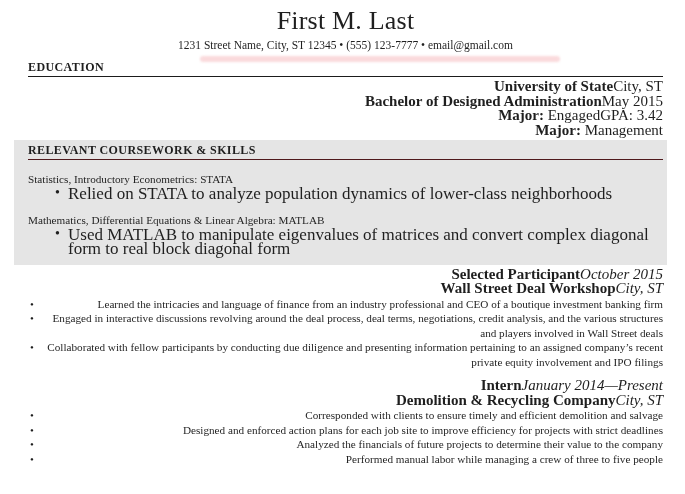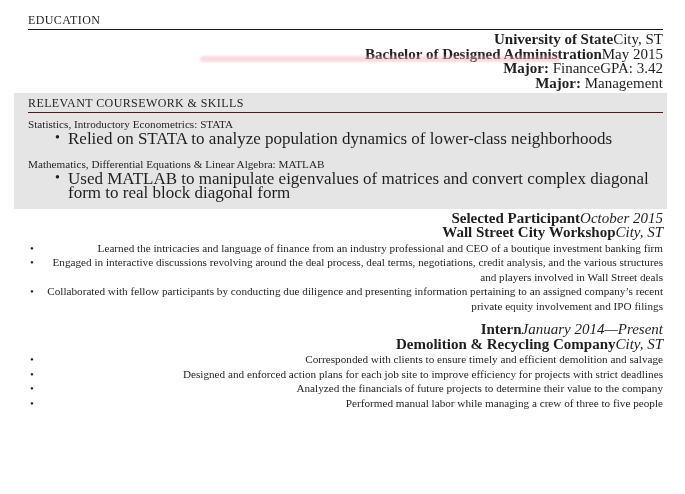--- a/index.html
+++ b/index.html
@@ -13,73 +13,77 @@
 
   
   .name{font-size:26px;line-height:30px;text-align:center;letter-spacing:0.2px;}
   .contact{font-size:11.5px;line-height:15px;text-align:center;margin-top:2px;}
 
   
   .artifact{position:absolute;left:200px;top:56px;width:360px;height:6px;
     background:rgba(245,174,177,0.45);filter:blur(1px);border-radius:3px;}
 
   
-  .sec-head{font-size:12px;font-weight:normal;letter-spacing:0.4px;
+  .sec-head{font-size:12px;font-weight:bold;letter-spacing:0.4px;
     border-bottom:1px solid #1b1b1b;padding-bottom:2px;line-height:14px;}
   .sec-edu{margin-top:7px;}
   .sec-exp{margin-top:2px;}
 
   
   .row{display:flex;justify-content:flex-end;align-items:baseline;
     font-size:15px;line-height:14.5px;}
   .rows{margin-top:2px;}
   .b{font-weight:bold;}
   .it{font-style:italic;}
   .rt{text-align:right;white-space:nowrap;}
 
   
   .highlight{
     background:#e5e5e5;
     margin:3px -4px 2px -14px;
     padding:3px 4px 8px 14px;
   }
   .highlight .sec-head{border-bottom-color:#4f191c;}
-  .course-group{margin-top:4px;margin-bottom:11px;}
+  .course-group{margin-top:12px;margin-bottom:11px;}
   .course-group:last-child{margin-bottom:0;}
   .course-line{font-size:11.2px;line-height:14.5px;}
   .cb{position:relative;font-size:17px;line-height:14.5px;padding-left:40px;}
   .cb::before{content:"•";position:absolute;left:27px;top:-1px;font-size:14px;}
 
   
   .job{margin-top:2px;}
   .job+.job{margin-top:9px;}
   .xb{position:relative;font-size:11.2px;line-height:14.5px;padding-left:14px;text-align:right;}
   .xb::before{content:"•";position:absolute;left:2px;top:0;font-size:11px;}
   .job-bullets{margin-top:1px;}
 </style>
 </head>
 <body>
 
 <div class="page">
 
   <div class="artifact"></div>
 
+  <div>
+    <div class="name">First M. Last</div>
+    <div class="contact">1231 Street Name, City, ST 12345 • (555) 123-7777 • email@gmail.com</div>
+  </div>
 
   <div class="sec-head sec-edu">EDUCATION</div>
   <div class="rows">
     <div class="row">
       <span class="b">University of State</span>
       <span class="rt">City, ST</span>
     </div>
     <div class="row">
       <span class="b">Bachelor of Designed Administration</span>
       <span class="rt">May 2015</span>
     </div>
     <div class="row">
-      <span><span class="b">Major:</span> <span>Finance</span></span>
+      <span><span class="b">Major:</span> <span>Engaged</span></span>
       <span class="rt">GPA: 3.42</span>
     </div>
     <div class="row">
       <span><span class="b">Major:</span> <span>Management</span></span>
       <span class="rt"></span>
     </div>
   </div>
 
   <div class="highlight">
     <div class="sec-head">RELEVANT COURSEWORK &amp; SKILLS</div>
@@ -96,21 +100,21 @@
 
   </div>
 
 
   <div class="job">
     <div class="row">
       <span class="b">Selected Participant</span>
       <span class="rt it">October 2015</span>
     </div>
     <div class="row">
-      <span class="b">Wall Street City Workshop</span>
+      <span class="b">Wall Street Deal Workshop</span>
       <span class="rt it">City, ST</span>
     </div>
     <div class="job-bullets">
       <div class="xb">Learned the intricacies and language of finance from an industry professional and CEO of a boutique investment banking firm</div>
       <div class="xb">Engaged in interactive discussions revolving around the deal process, deal terms, negotiations, credit analysis, and the various structures and players involved in Wall Street deals</div>
       <div class="xb">Collaborated with fellow participants by conducting due diligence and presenting information pertaining to an assigned company’s recent private equity involvement and IPO filings</div>
     </div>
   </div>
 
   <div class="job">

